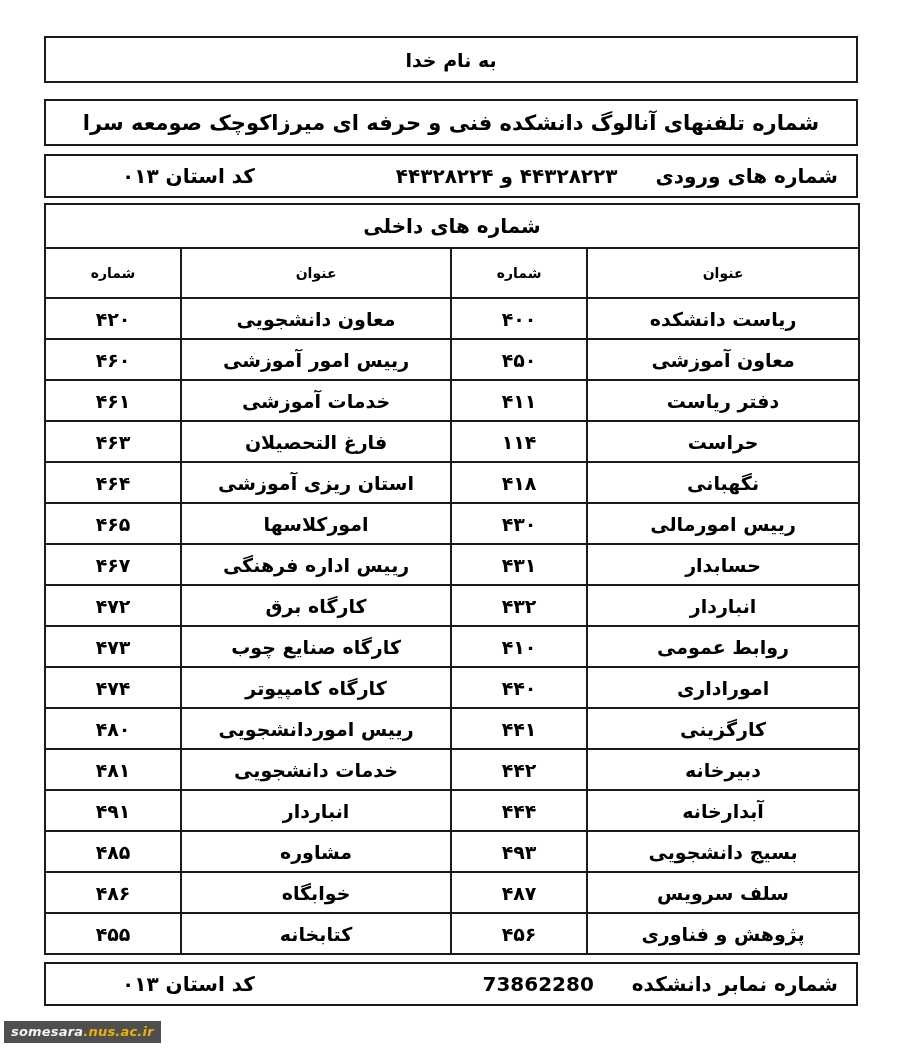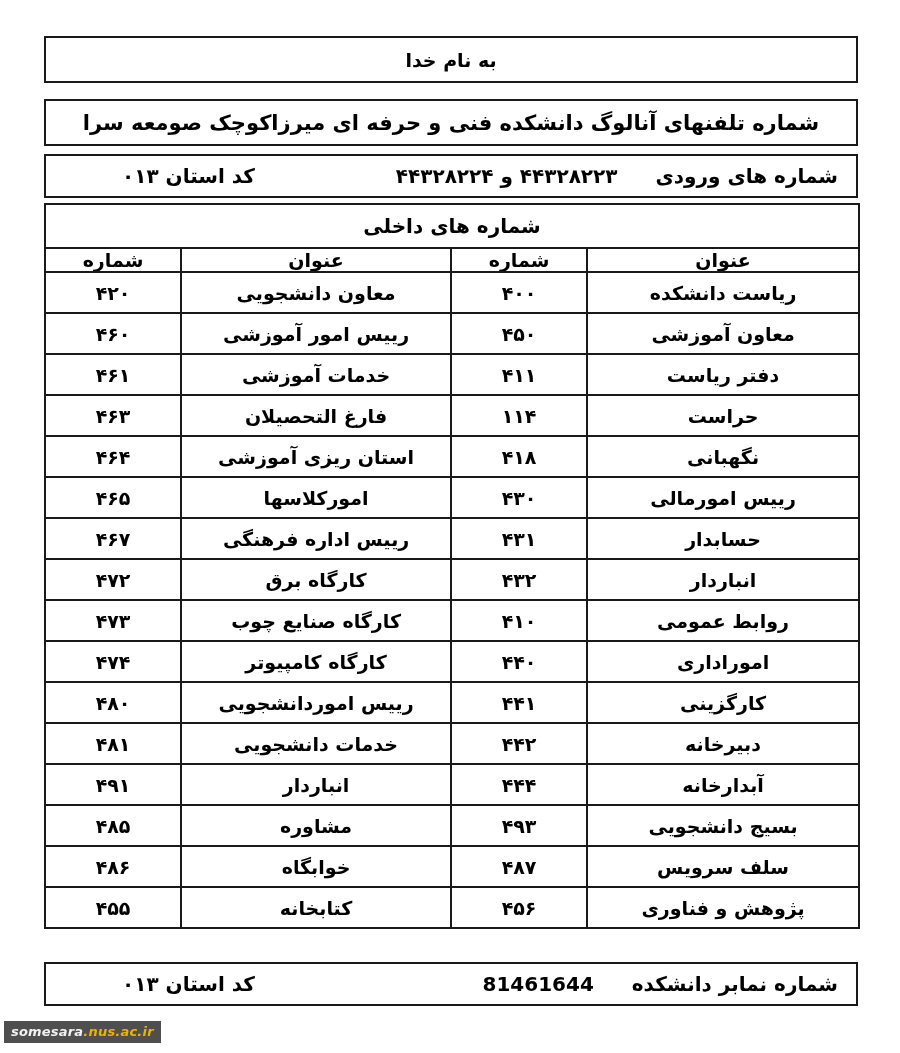--- a/index.html
+++ b/index.html
@@ -86,22 +86,22 @@
     box-sizing: border-box;
     overflow: hidden;
     white-space: nowrap;
   }
   #directory-table .section-head {
     font-size: 20px;
     height: 44px;
     border-width: 2.5px;
   }
   #directory-table .col-head {
-    font-size: 19px;
-    height: 24px;
+    font-size: 14px;
+    height: 50px;
     text-align: center;
   }
   .c-title-r { width: 272px; }
   .c-num-r   { width: 136px; }
   .c-title-l { width: 270px; }
   .c-num-l   { width: 136px; }
 
   .num-cell  { letter-spacing: 0.5px; margin-left: 44px; }
 
   
@@ -261,21 +261,21 @@
           <td>کتابخانه</td>
           <td class="num-cell">۴۵۵</td>
         </tr>
       </tbody>
   </table>
 
   <div class="banner" id="banner-fax">
     <div class="banner-row">
       <span class="lbl">شماره نمابر دانشکده</span>
       <span class="sp1"></span>
-      <span class="nums">81461644</span>
+      <span class="nums">73862280</span>
       <span class="sp2"></span>
       <span class="code">کد استان ۰۱۳</span>
     </div>
   </div>
 
   <div id="watermark">
     <span class="wm-a">somesara</span><span class="wm-b">.nus.ac.ir</span>
   </div>
 
 </div>

